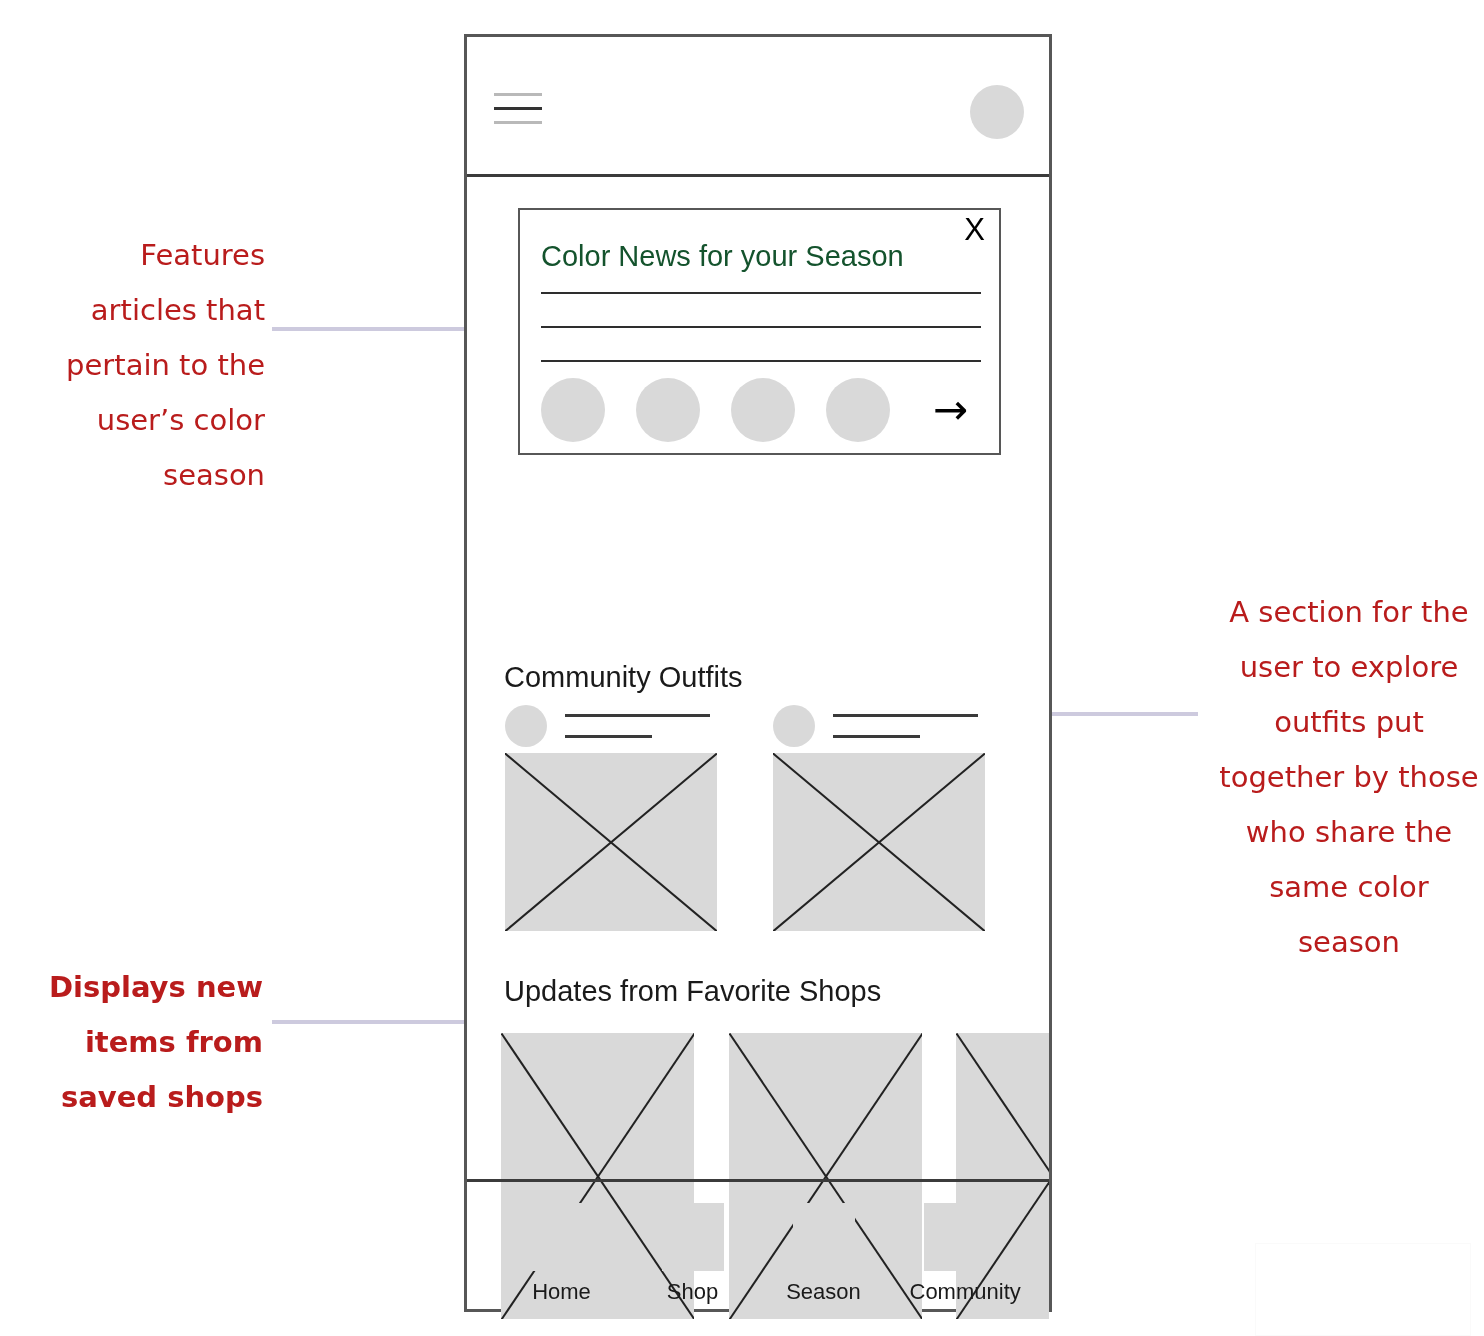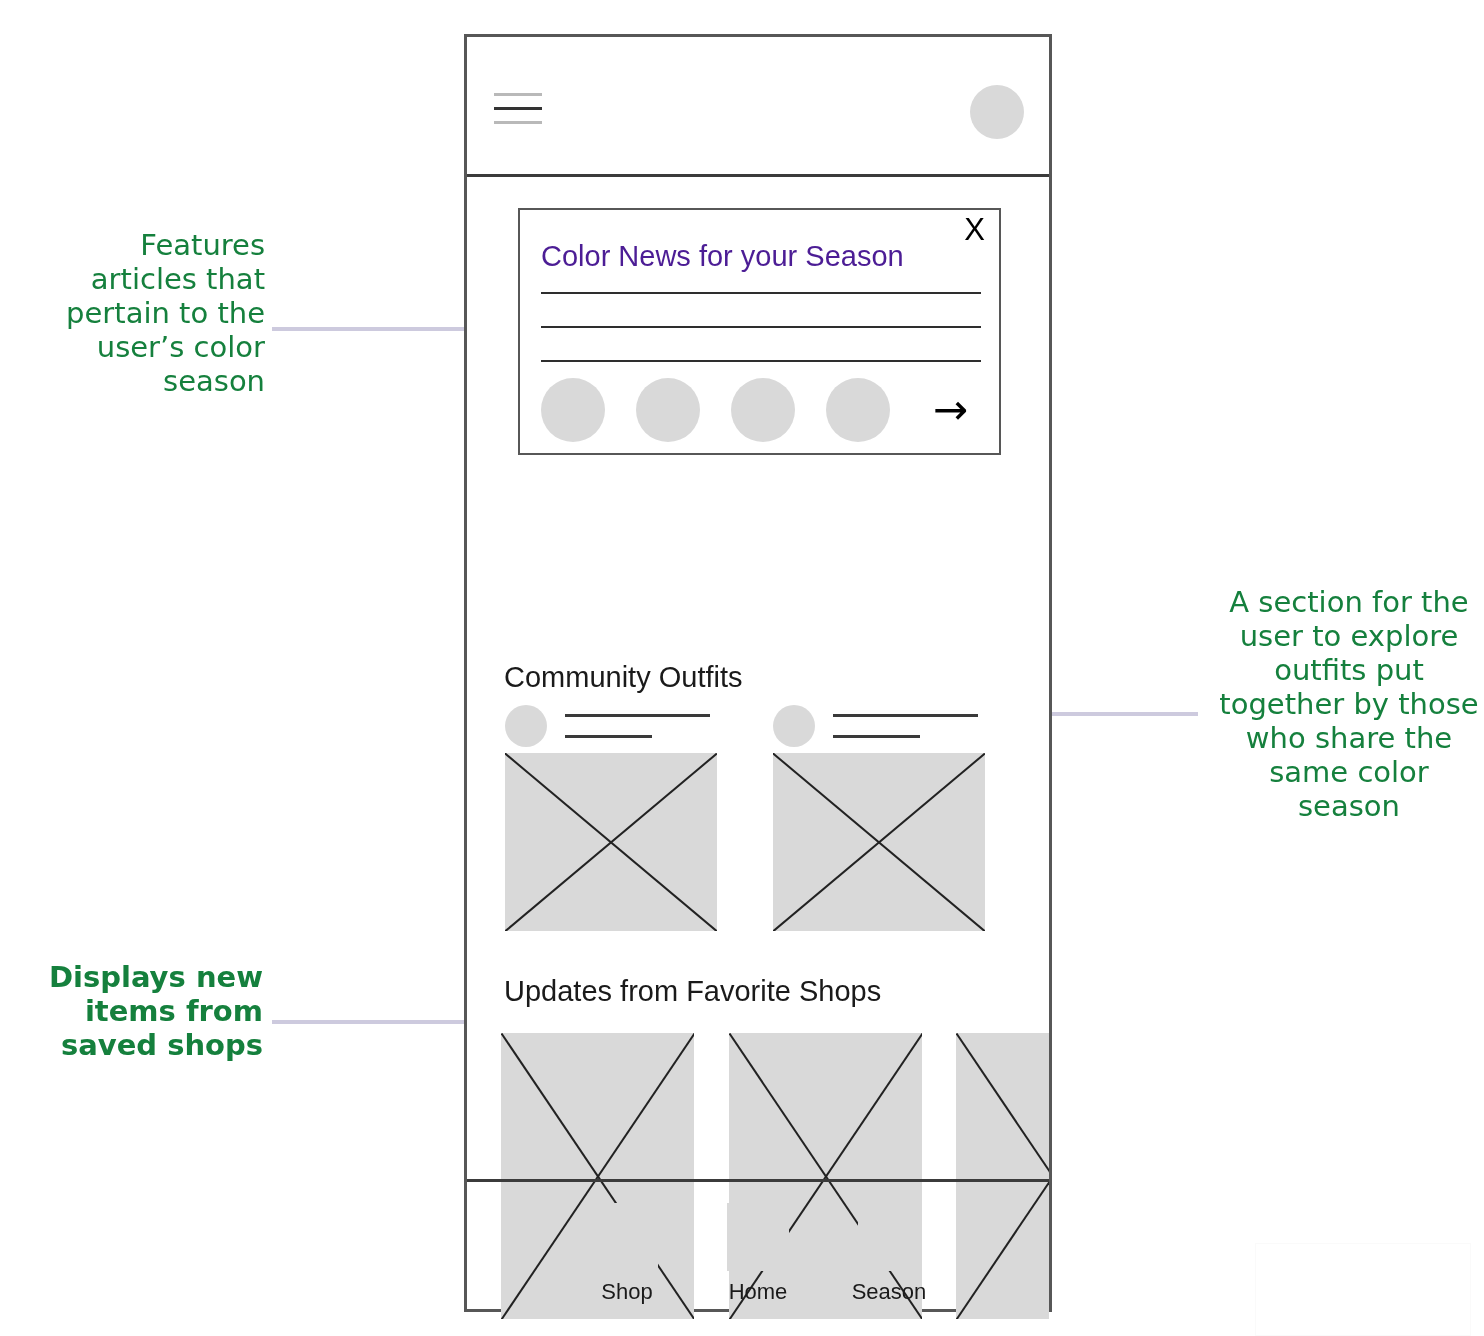--- a/index.html
+++ b/index.html
@@ -11,24 +11,24 @@
     width: 1484px;
     height: 1336px;
     position: relative;
     overflow: hidden;
     font-family: "DejaVu Sans", sans-serif;
   }
 
   
   .annotation {
     position: absolute;
-    color: #15803d;
+    color: #b91c1c;
     font-family: "DejaVu Sans", sans-serif;
     font-size: 29px;
-    line-height: 34px;
+    line-height: 55px;
     white-space: pre-line;
   }
   #annot-news {
     left: 30px;
     top: 228px;
     width: 235px;
     text-align: right;
   }
   #annot-community {
     left: 1219px;
@@ -153,21 +153,21 @@
     line-height: 31px;
     color: #000;
     cursor: pointer;
     font-family: "Liberation Sans", sans-serif;
   }
   #news-title {
     position: absolute;
     left: 21px;
     top: 30px;
     font-size: 29px;
-    color: #4c1d95;
+    color: #14532d;
     font-family: "Liberation Sans", sans-serif;
   }
   .news-line {
     position: absolute;
     left: 21px;
     width: 440px;
     height: 2px;
     background: #2e2e2e;
   }
   #news-line-1 { top: 82px; }
@@ -421,27 +421,31 @@
           <div class="d" style="height: 345.029px; margin-left: -1px; margin-top: -172.514px; transform: rotate(145.988deg);"></div>
         </div>
       </div>
     </div>
 
   </div>
 
   <div id="bottom-nav">
     <div class="nav-item">
       <div class="nav-icon"></div>
-      <div class="nav-label">Shop</div>
+      <div class="nav-label">Home</div>
     </div>
     <div class="nav-item">
       <div class="nav-icon"></div>
-      <div class="nav-label">Home</div>
+      <div class="nav-label">Shop</div>
     </div>
     <div class="nav-item">
       <div class="nav-icon"></div>
       <div class="nav-label">Season</div>
     </div>
+    <div class="nav-item">
+      <div class="nav-icon"></div>
+      <div class="nav-label">Community</div>
+    </div>
   </div>
 
 </div>
 
 <div id="artifact-box"></div>
 
 </body></html>

